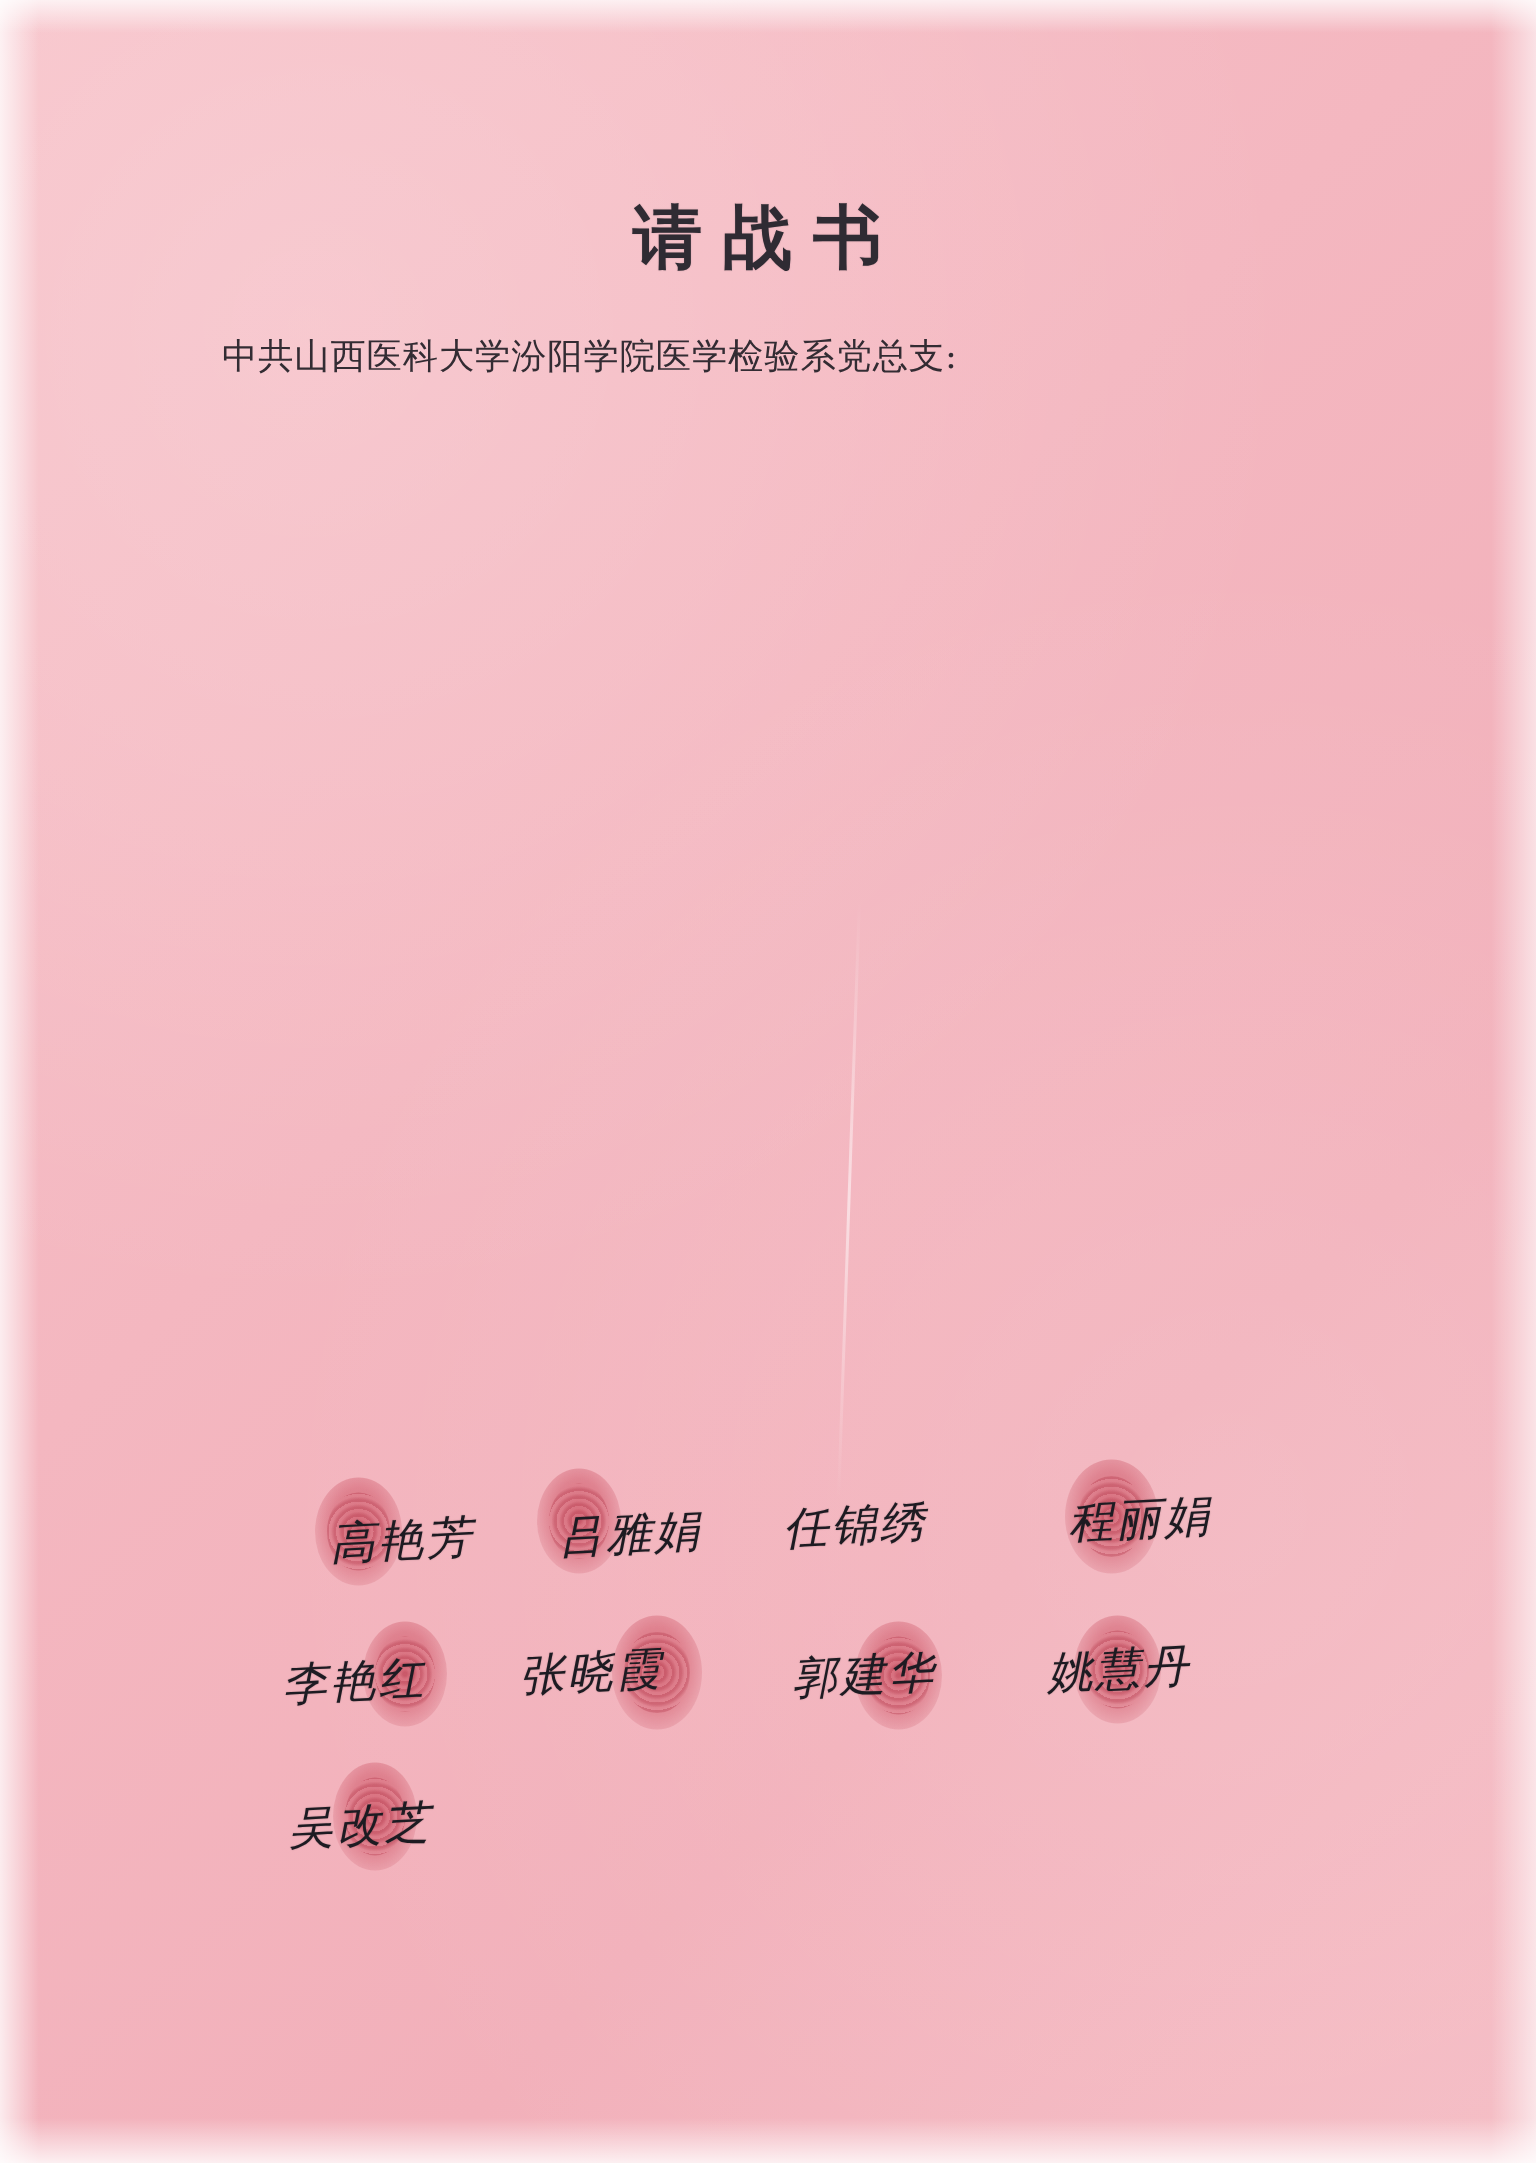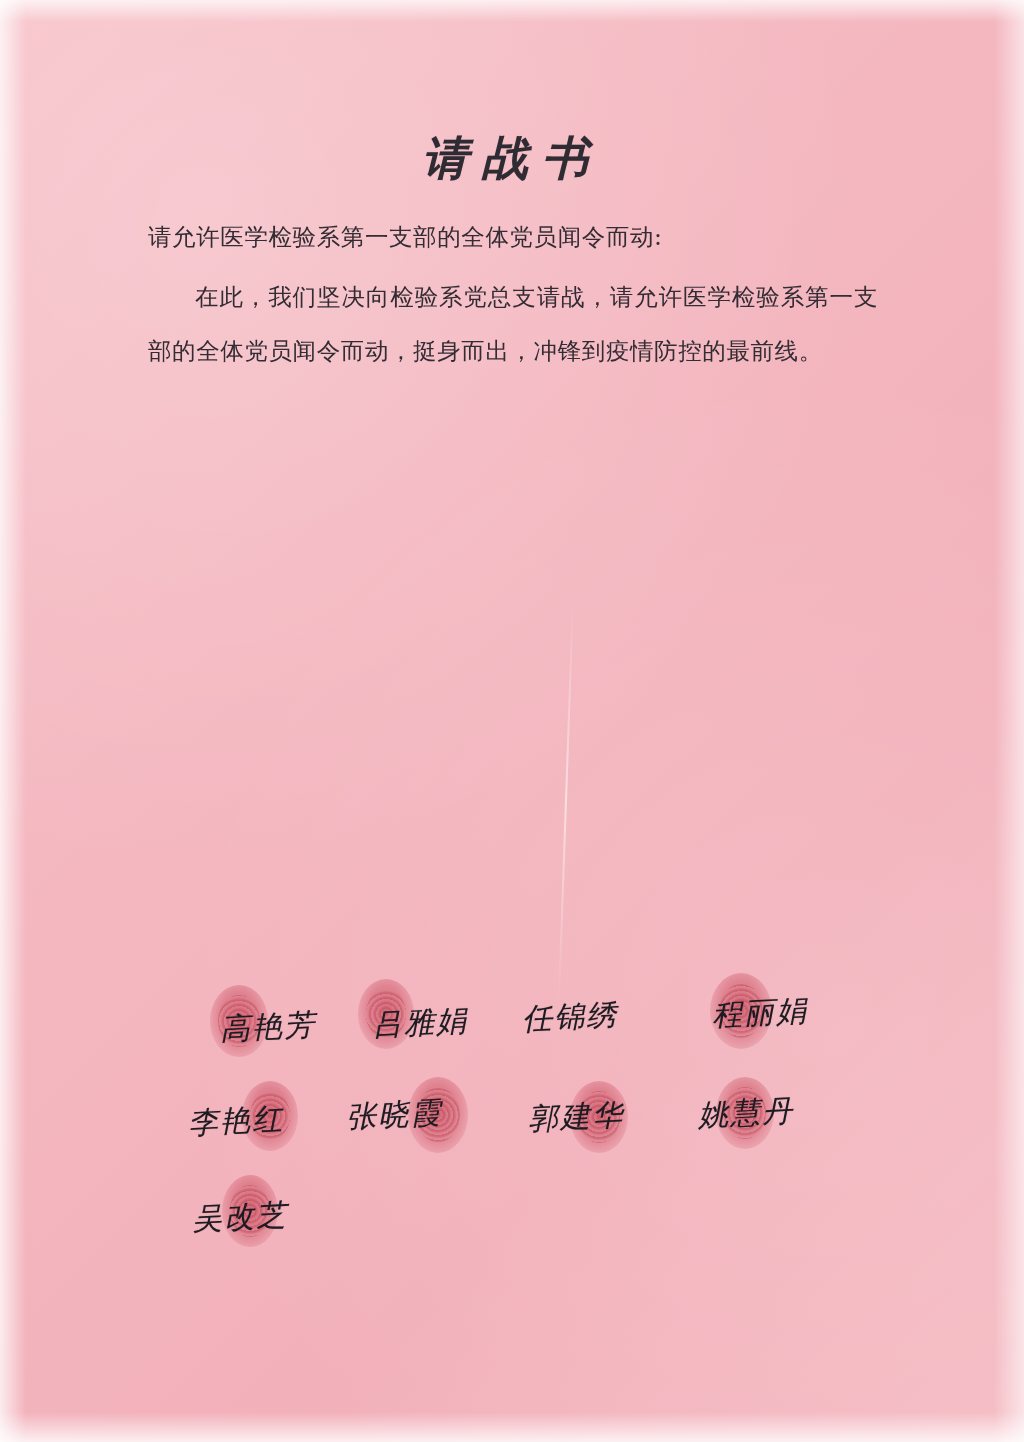--- a/index.html
+++ b/index.html
@@ -59,21 +59,20 @@
     position: absolute;
     top: 128px;
     left: 0; right: 0;
     text-align: center;
     font-family: "DejaVu Serif", "Liberation Serif", serif;
     font-weight: bold;
     font-size: 46px;
     letter-spacing: 14px;
     color: #2f2b33;
     text-shadow: 0 0 1px rgba(60,40,50,0.25);
-    font-style: italic;
   }
 
   .body-text {
     position: absolute;
     left: 148px;
     top: 210px;
     width: 730px;
     font-family: "DejaVu Serif", "Liberation Serif", serif;
     font-size: 23.5px;
     line-height: 54px;
@@ -134,22 +133,21 @@
 
   <div class="edge-left"></div>
   <div class="edge-top"></div>
   <div class="edge-right"></div>
   <div class="edge-bottom"></div>
   <div class="crease"></div>
 
   <div class="doc-title">请战书</div>
 
   <div class="body-text">
-    <p class="salutation">请允许医学检验系第一支部的全体党员闻令而动:</p>
-    <p class="para">在此，我们坚决向检验系党总支请战，请允许医学检验系第一支部的全体党员闻令而动，挺身而出，冲锋到疫情防控的最前线。</p>
+    <p class="salutation">中共山西医科大学汾阳学院医学检验系党总支:</p>
   </div>
 
   <div class="signatures">
     <div class="fingerprint" style="left:60px;top:0px;width:58px;height:72px;"></div>
     <div class="fingerprint" style="left:208px;top:-6px;width:56px;height:70px;"></div>
     <div class="fingerprint" style="left:560px;top:-12px;width:62px;height:76px;"></div>
     <div class="fingerprint" style="left:92px;top:96px;width:56px;height:70px;"></div>
     <div class="fingerprint" style="left:258px;top:92px;width:60px;height:76px;"></div>
     <div class="fingerprint" style="left:420px;top:96px;width:58px;height:72px;"></div>
     <div class="fingerprint" style="left:566px;top:92px;width:58px;height:72px;"></div>

